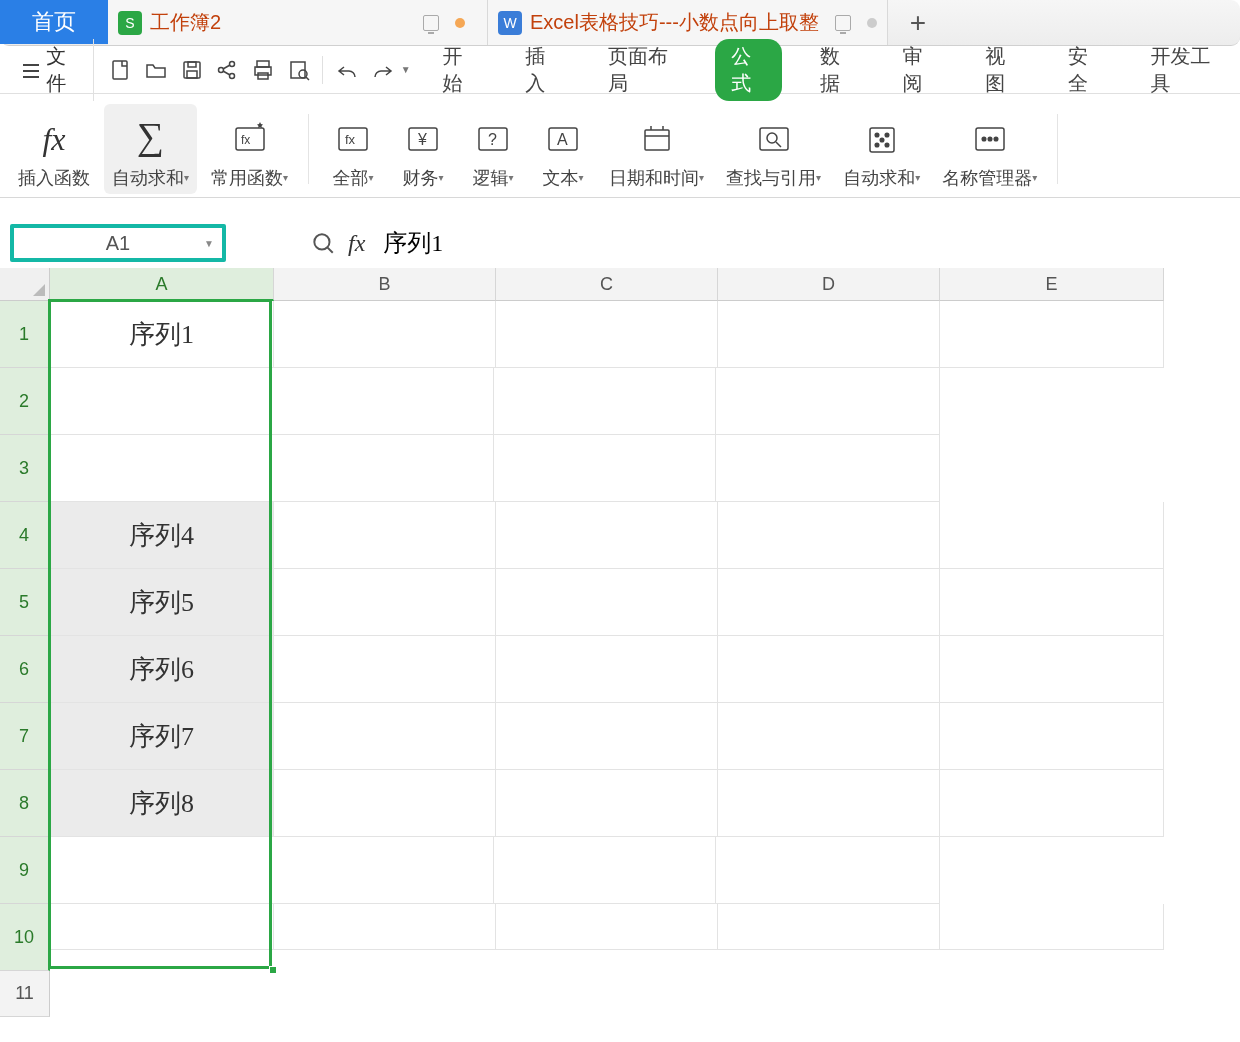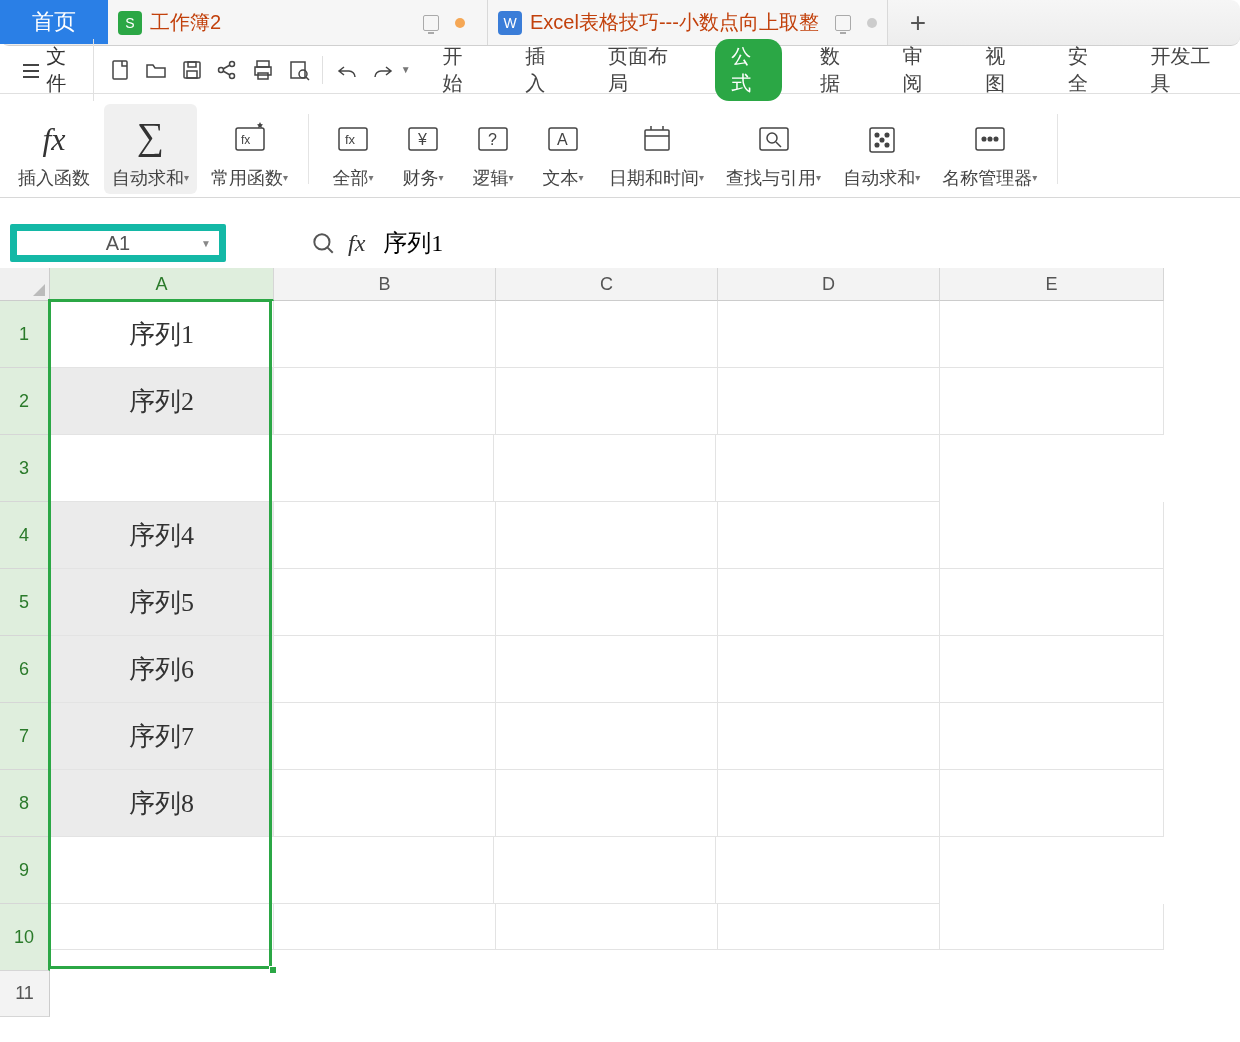--- a/index.html
+++ b/index.html
@@ -31,21 +31,21 @@
 .menu-item.active{background:#2ba745;color:#fff;padding:4px 16px;}
 .ribbon{height:104px;display:flex;align-items:center;padding:10px 10px 4px;gap:6px;border-bottom:1px solid #d8d8d8;background:#fff;}
 .rbn-btn{display:flex;flex-direction:column;align-items:center;justify-content:flex-end;gap:8px;padding:4px 8px;height:90px;border-radius:6px;min-width:64px;}
 .rbn-btn.highlight{background:#f0f0f0;}
 .rbn-btn svg{width:36px;height:36px;stroke:#444;fill:none;stroke-width:1.5;}
 .rbn-label{font-size:18px;color:#444;white-space:nowrap;display:flex;align-items:center;gap:2px;}
 .rbn-sep{width:1px;height:70px;background:#e4e4e4;margin:0 6px;}
 .rbn-spacer{width:30px;}
 .fbar-space{height:20px;}
 .formula-bar{height:50px;display:flex;align-items:center;padding:2px 10px;gap:12px;position:relative;}
-.name-box{width:216px;height:38px;border:7px solid #14b8a6;border-radius:2px;display:flex;align-items:center;justify-content:center;position:relative;font-size:20px;color:#555;}
+.name-box{width:216px;height:38px;border:4px solid #14b8a6;border-radius:2px;display:flex;align-items:center;justify-content:center;position:relative;font-size:20px;color:#555;}
 .name-box .caret{position:absolute;right:8px;font-size:10px;color:#888;}
 .fb-zoom{width:26px;height:26px;}
 .fx{font-style:italic;font-family:"Times New Roman",serif;font-size:24px;}
 .fb-input{flex:1;height:38px;border:none;font-size:24px;padding:0 6px;font-family:"KaiTi","SimSun",serif;outline:none;}
 .grid-area{display:flex;margin-top:0;}
 .corner{width:50px;height:33px;background:#f0f0f0;border-right:1px solid #ccc;border-bottom:1px solid #ccc;position:relative;}
 .corner::after{content:"";position:absolute;right:4px;bottom:4px;width:0;height:0;border-style:solid;border-width:0 0 12px 12px;border-color:transparent transparent #bbb transparent;}
 .col-headers{display:flex;}
 .col-h{height:33px;text-align:center;line-height:33px;font-size:18px;color:#555;background:#f3f3f3;border-right:1px solid #d6d6d6;border-bottom:1px solid #ccc;}
 .col-h.sel{background:#dfeedd;color:#2a7a2a;border-bottom:2px solid #2ba745;}
@@ -314,21 +314,20 @@
       </div>
     <div class="cells" id="cells">
         <div class="cell-row">
           <div class="cell selrange active" style="width: 224px; height: 67px;">序列1</div>
           <div class="cell" style="width: 222px; height: 67px;"></div>
           <div class="cell" style="width: 222px; height: 67px;"></div>
           <div class="cell" style="width: 222px; height: 67px;"></div>
           <div class="cell" style="width: 224px; height: 67px;"></div>
         </div>
         <div class="cell-row">
-          <div class="cell selrange" style="width: 224px; height: 67px;">序列2</div>
           <div class="cell" style="width: 222px; height: 67px;"></div>
           <div class="cell" style="width: 222px; height: 67px;"></div>
           <div class="cell" style="width: 222px; height: 67px;"></div>
           <div class="cell" style="width: 224px; height: 67px;"></div>
         </div>
         <div class="cell-row">
           <div class="cell" style="width: 222px; height: 67px;"></div>
           <div class="cell" style="width: 222px; height: 67px;"></div>
           <div class="cell" style="width: 222px; height: 67px;"></div>
           <div class="cell" style="width: 224px; height: 67px;"></div>

